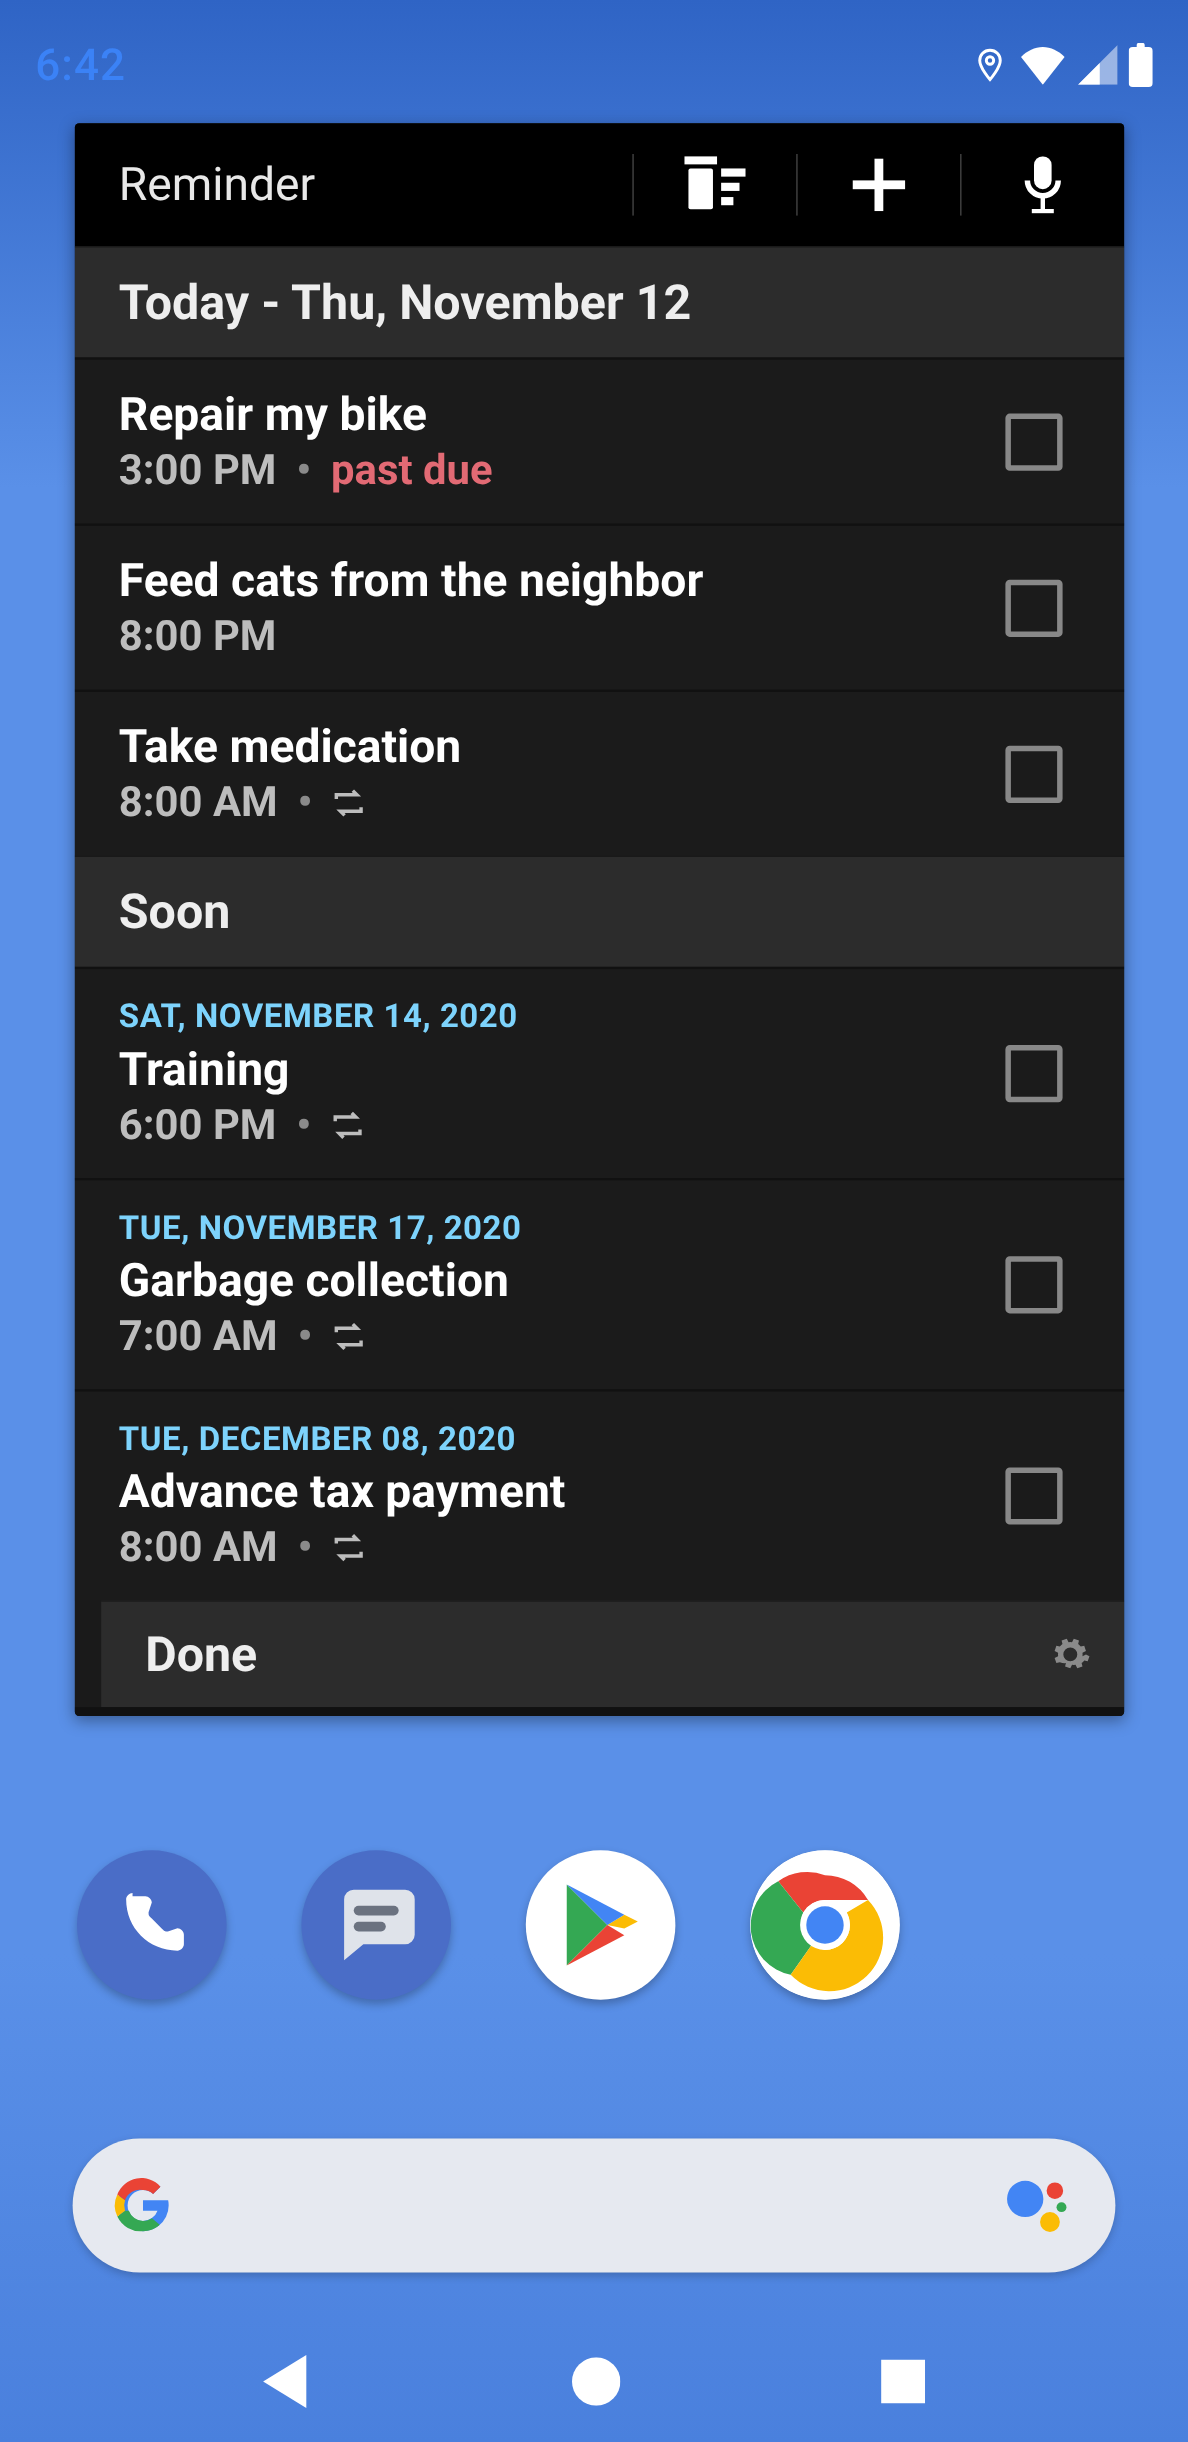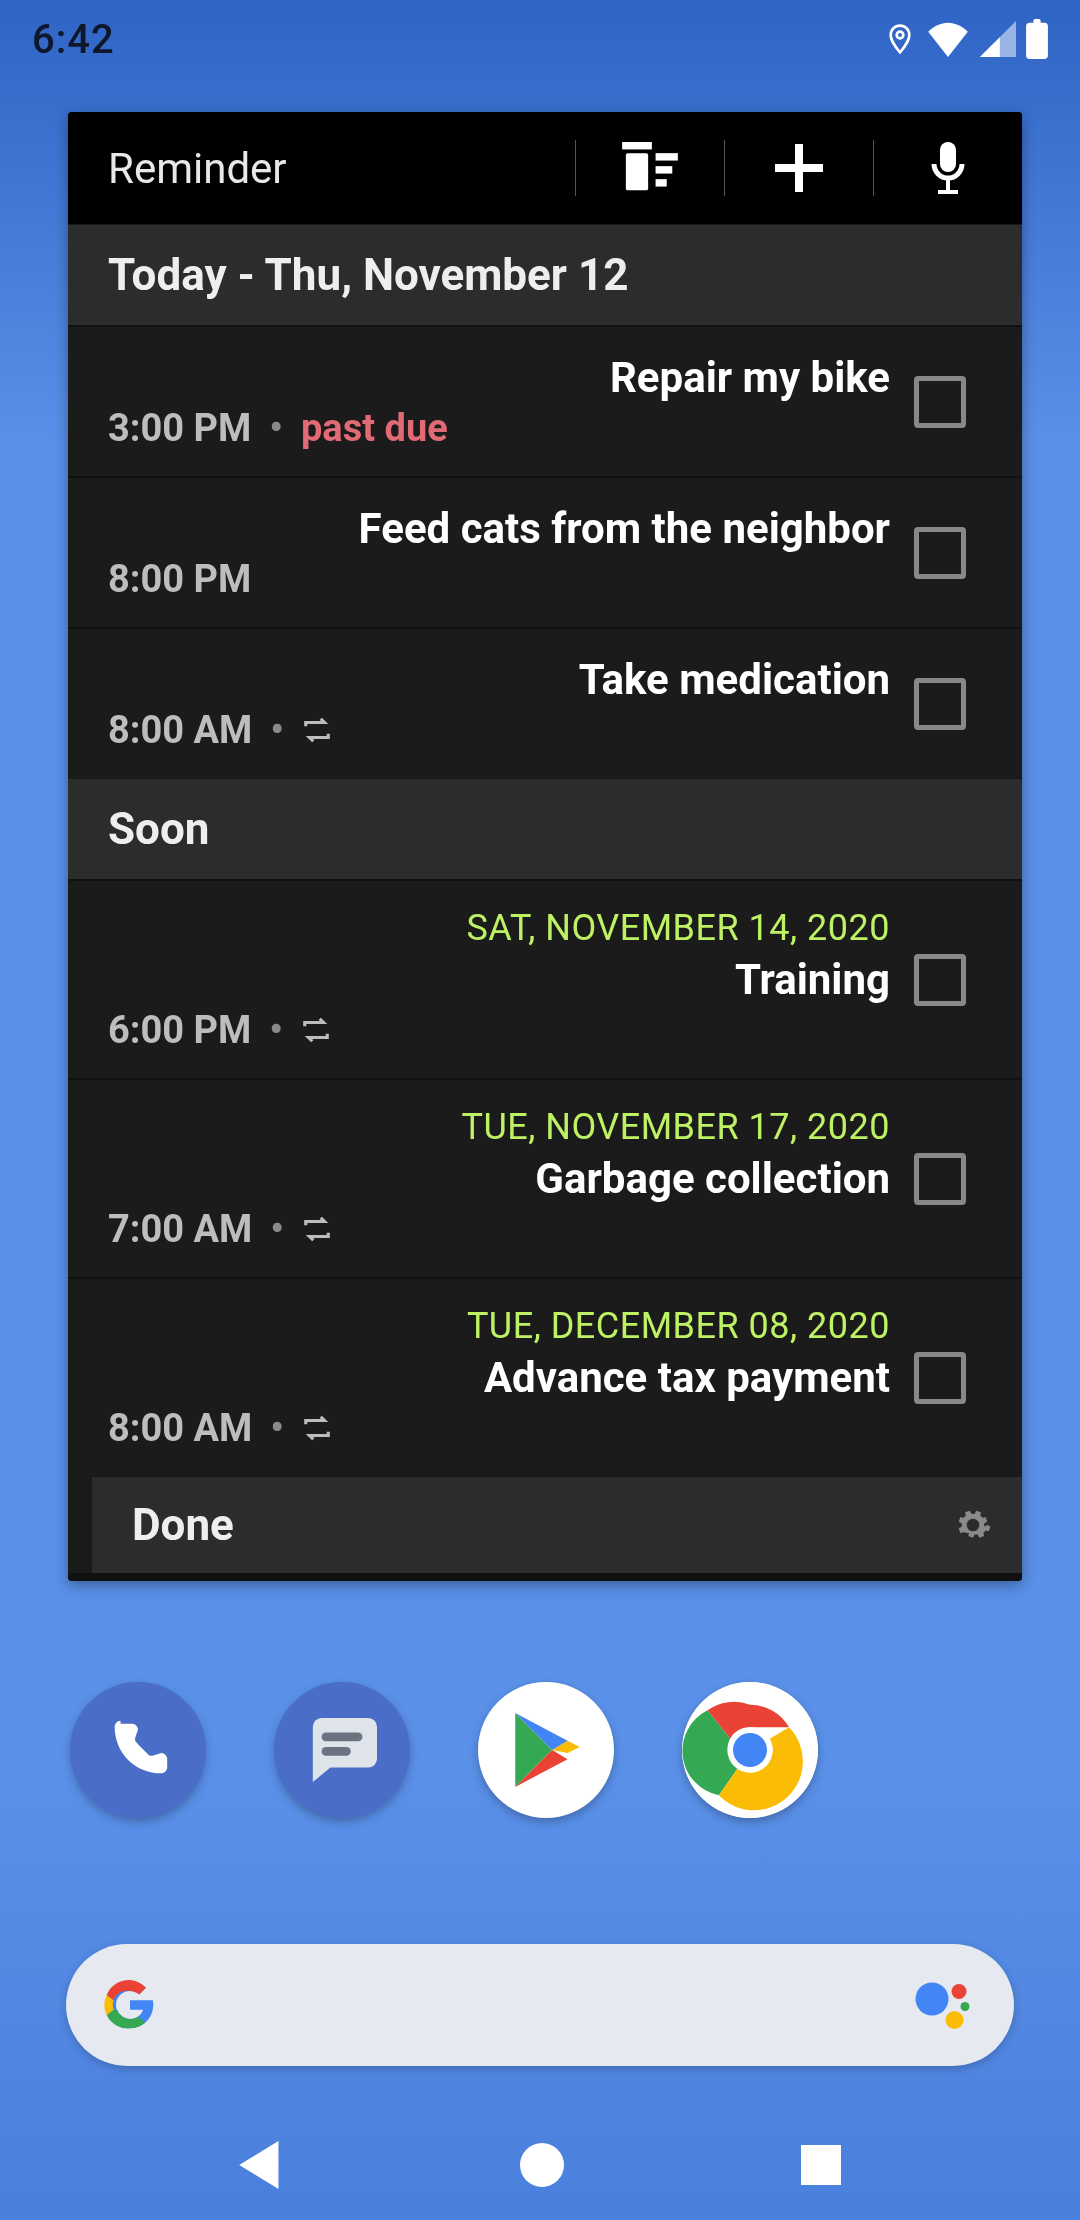--- a/index.html
+++ b/index.html
@@ -9,21 +9,22 @@
     position: relative;
   }
 
   
   .status-bar {
     height: 78px;
     display: flex;
     align-items: center;
     justify-content: space-between;
     padding: 0 32px;
-    color: #0f172a;
+    color: #3b82f6;
+    margin-top: 20px;
   }
   .status-time { font-size: 40px; font-weight: 500; letter-spacing: 1px; }
   .status-icons { display: flex; align-items: center; gap: 10px; }
   .status-icons svg { display: block; }
 
   
   .widget {
     position: absolute;
     left: 68px; right: 58px; top: 112px;
     background: #1a1a1a;
@@ -67,27 +68,26 @@
     padding: 22px 30px 22px 40px;
     margin-left: 24px;
   }
 
   .item {
     background: #1b1b1b;
     border-top: 2px solid #111;
     display: flex;
     align-items: center;
     padding: 26px 40px;
-    text-align: right;
   }
   .item-content { flex: 1; min-width: 0; }
   .item-date {
-    color: #bef264;
-    font-size: 36px;
-    font-weight: 400;
+    color: #7dd3fc;
+    font-size: 30px;
+    font-weight: 700;
     letter-spacing: 0.5px;
     margin-bottom: 6px;
   }
   .item-title {
     color: #fff;
     font-size: 42px;
     font-weight: 700;
     margin-bottom: 4px;
   }
   .item-meta {

